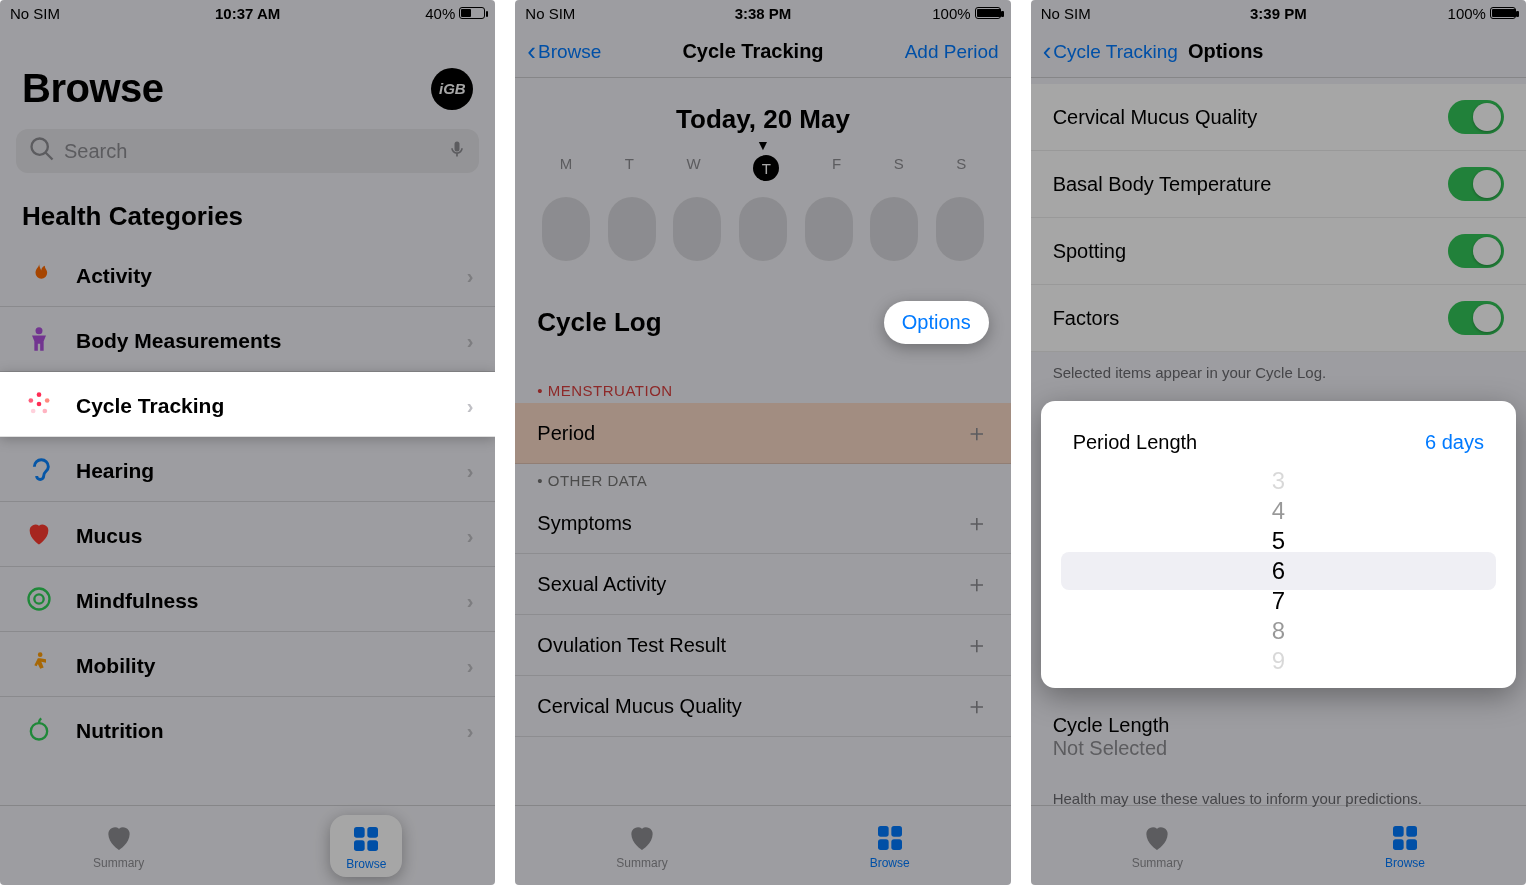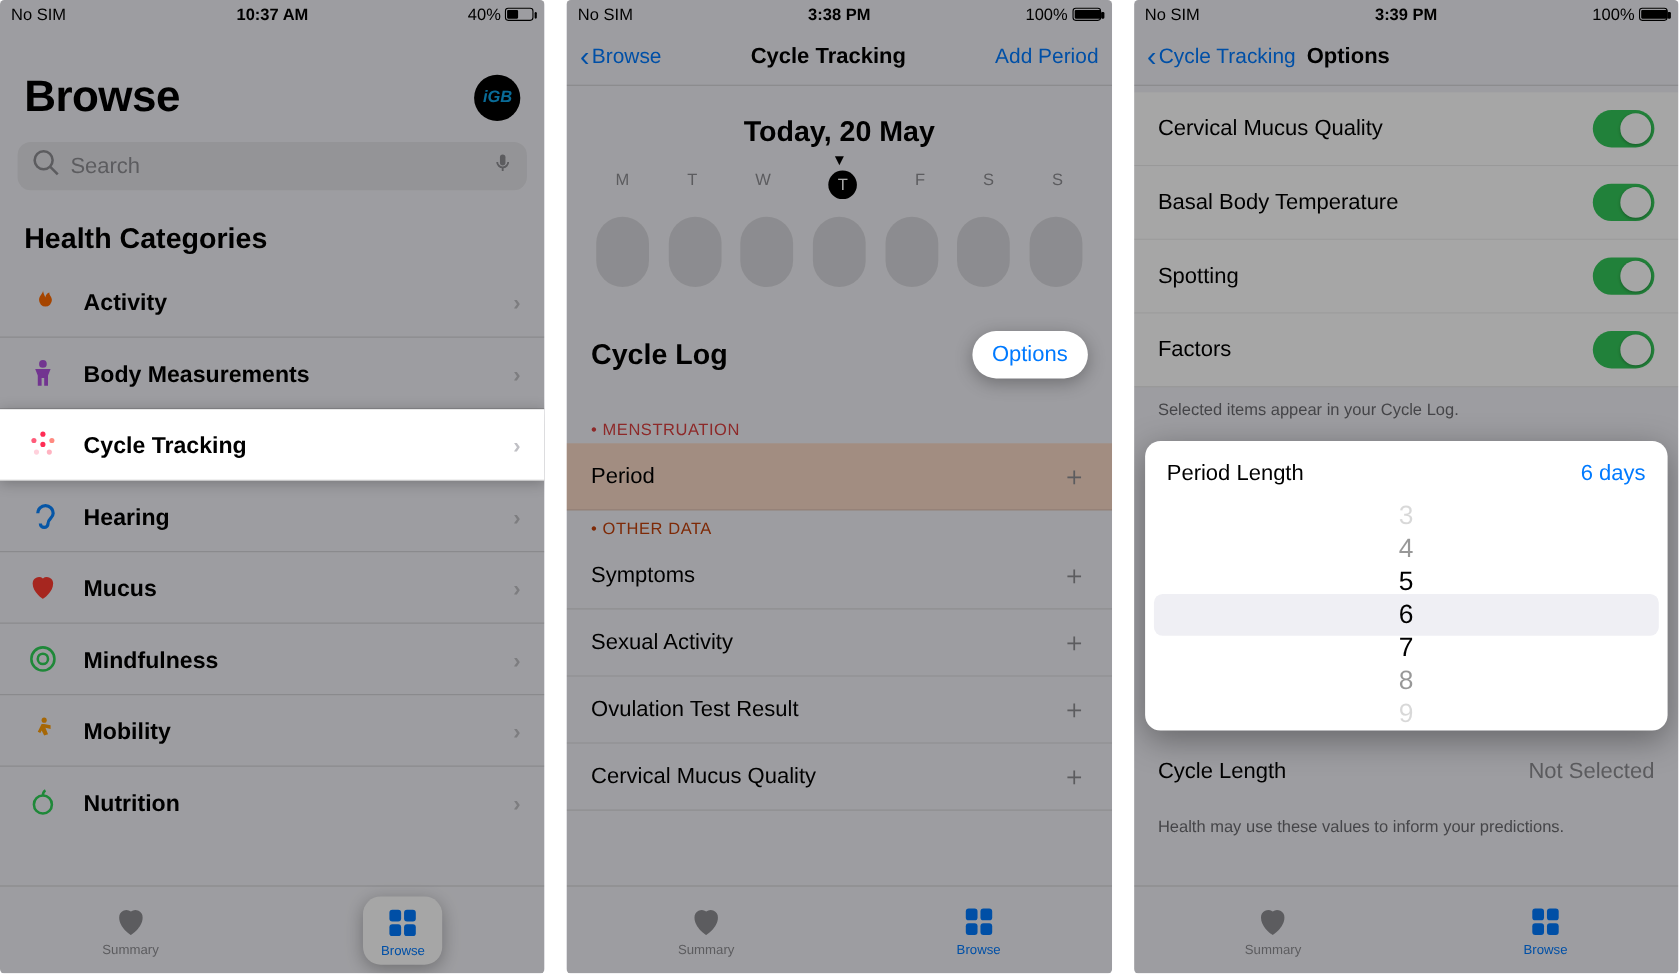--- a/index.html
+++ b/index.html
@@ -49,21 +49,21 @@
     content: ""; position: absolute; right: -4px; top: 3px; width: 2.5px; height: 6px; background: #000; border-radius: 1px;
   }
   .battery-fill { position: absolute; left: 1px; top: 1px; bottom: 1px; background: #000; border-radius: 1px; }
   
   .p1-header {
     padding: 40px 22px 10px;
     display: flex; align-items: center; justify-content: space-between;
   }
   .p1-header h1 { font-size: 40px; font-weight: 800; letter-spacing: -0.5px; }
   .avatar {
-    width: 42px; height: 42px; border-radius: 50%; background: #000; color: #0ea5e9; display: flex; align-items: center; justify-content: center; font-weight: 800; font-size: 15px; font-style: italic;
+    width: 42px; height: 42px; border-radius: 50%; background: #000; color: #ffffff; display: flex; align-items: center; justify-content: center; font-weight: 800; font-size: 15px; font-style: italic;
   }
   .searchbar {
     margin: 8px 16px 14px;
     background: #e3e3e8;
     border-radius: 12px;
     height: 44px;
     display: flex; align-items: center;
     padding: 0 12px;
     color: #8e8e93;
     font-size: 20px;
@@ -134,21 +134,21 @@
     padding: 0 22px 6px;
   }
   .log-header h2 { font-size: 26px; font-weight: 800; }
   .options-pill {
     background: #fff; color: #007aff; font-size: 20px; padding: 10px 18px; border-radius: 22px;
     position: relative; z-index: 60;
     box-shadow: 0 4px 16px rgba(0,0,0,0.3);
   }
   .log-sub { padding: 8px 22px 4px; font-size: 15px; letter-spacing: 0.5px; }
   .log-sub.red { color: #d93f3f; margin-top: 24px; }
-  .log-sub.blue { color: #c2410c; }
+  .log-sub.blue { color: #737373; }
   .log-row {
     display: flex; align-items: center; justify-content: space-between;
     padding: 14px 22px; font-size: 20px;
     border-bottom: 1px solid rgba(0,0,0,0.1);
     gap: 20px;
   }
   .log-row.period { background: #f9d9c7; }
   .plus { color: #8e8e93; font-size: 24px; font-weight: 300; }
   
   .toggle-row {
@@ -159,41 +159,41 @@
   }
   .toggle {
     width: 56px; height: 34px; border-radius: 17px; background: #34c759; position: relative;
   }
   .toggle::after {
     content: ""; position: absolute; right: 3px; top: 3px; width: 28px; height: 28px; border-radius: 50%; background: #fff; box-shadow: 0 1px 3px rgba(0,0,0,0.3);
   }
   .footer-note { padding: 12px 22px; font-size: 15px; color: #6b6b70; }
   .picker-card {
     background: #fff; margin: 8px 10px; border-radius: 14px;
-    position: relative; z-index: 60; padding: 0;
+    position: relative; z-index: 60; padding: 12px;
     box-shadow: 0 8px 30px rgba(0,0,0,0.35);
   }
   .picker-header {
     display: flex; justify-content: space-between; padding: 18px 20px 12px; font-size: 20px;
   }
   .picker-header .val { color: #007aff; }
   .picker-wheel {
     height: 210px; position: relative; overflow: hidden;
     display: flex; flex-direction: column; align-items: center; justify-content: center;
     font-size: 24px; color: #000;
   }
   .picker-wheel .opt { height: 36px; display:flex; align-items:center; }
   .picker-wheel .fade1 { opacity: 0.15; }
   .picker-wheel .fade2 { opacity: 0.4; }
   .picker-sel-band {
     position: absolute; left: 8px; right: 8px; top: 50%; transform: translateY(-50%);
     height: 38px; background: #efeff4; border-radius: 8px; z-index: -1;
   }
   .simple-row {
-    display: flex; justify-content: space-between; padding: 18px 22px; font-size: 20px; color: #000;
+    display: flex; justify-content: space-between; padding: 18px 22px; font-size: 20px; color: #000; flex-direction: column;
   }
   .simple-row .muted { color: #8e8e93; }
   .p3-scroll { padding-top: 6px; }
   
   svg.i { width: 28px; height: 28px; }
 </style>
 </head>
 <body>
 
 <div class="phone">

